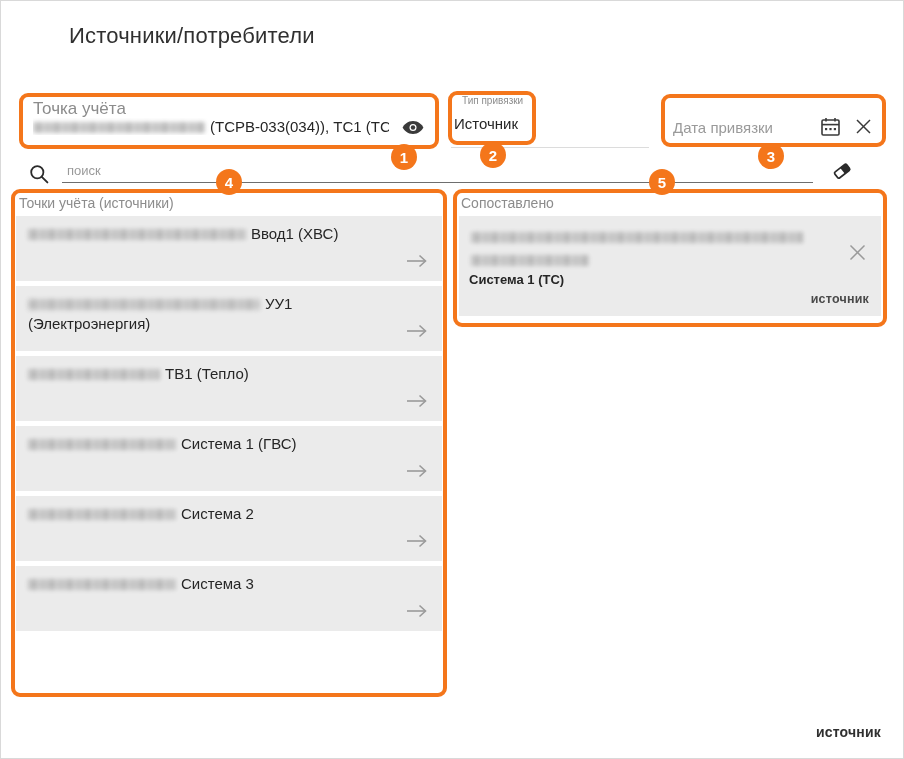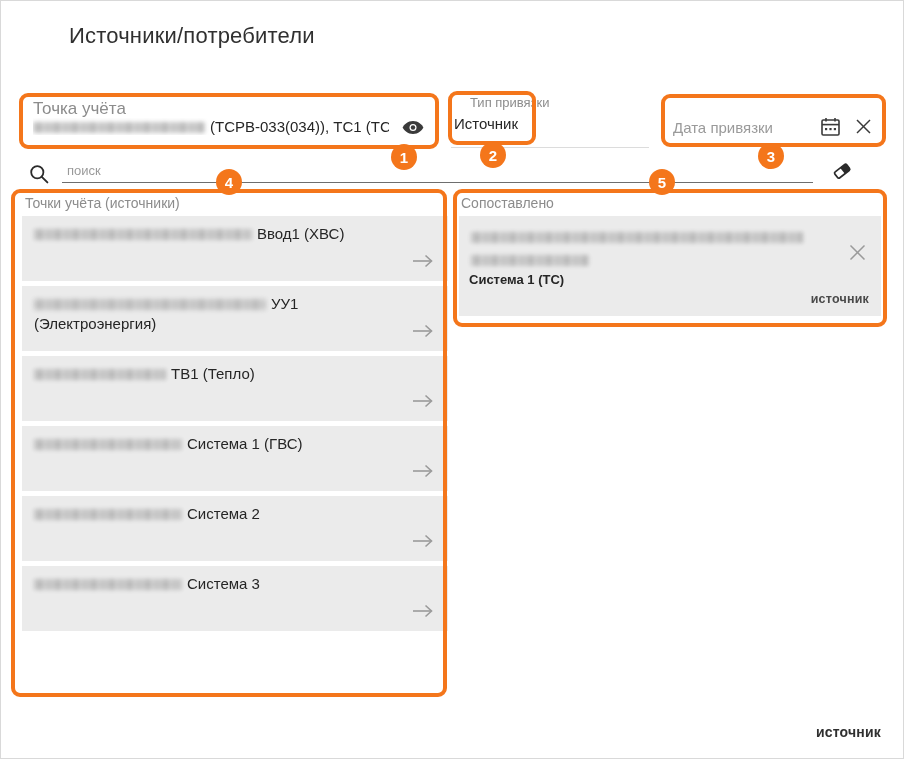--- a/index.html
+++ b/index.html
@@ -57,21 +57,21 @@
     position:absolute;right:8px;top:20px;
     width:24px;height:22px;display:flex;align-items:center;justify-content:center;
     cursor:pointer;
   }
 
   
   .field-tip{
     position:absolute;left:450px;top:93px;width:82px;height:48px;
   }
   .field-tip .flabel{
-    position:absolute;left:19px;top:1px;font-size:13px;color:#8c8c8c;white-space:nowrap;
+    position:absolute;left:11px;top:1px;font-size:10px;color:#8c8c8c;white-space:nowrap;
   }
   .field-tip .fvalue{
     position:absolute;left:3px;top:21px;font-size:15px;color:#262626;white-space:nowrap;
   }
   .tip-underline{
     position:absolute;left:450px;top:146px;width:198px;height:1px;background:#dcdcdc;
   }
 
   
   .field-date{
@@ -103,21 +103,21 @@
     box-sizing:border-box;
   }
   .search-input::placeholder{color:#9a9a9a;font-size:13px;}
   .eraser-btn{
     position:absolute;right:4px;top:-1px;width:24px;height:24px;cursor:pointer;
   }
 
   
   .panel-left{
     position:absolute;left:10px;top:192px;width:436px;height:503px;
-    box-sizing:border-box;overflow:hidden;background:#fff;margin-left:6px;
+    box-sizing:border-box;overflow:hidden;background:#fff;
   }
   .panel-caption{
     position:absolute;left:8px;top:2px;font-size:14px;color:#8c8c8c;white-space:nowrap;
   }
   .list-scroll{
     position:absolute;left:5px;right:5px;top:23px;bottom:0;
     overflow:hidden;
   }
   .list-item{
     position:relative;

